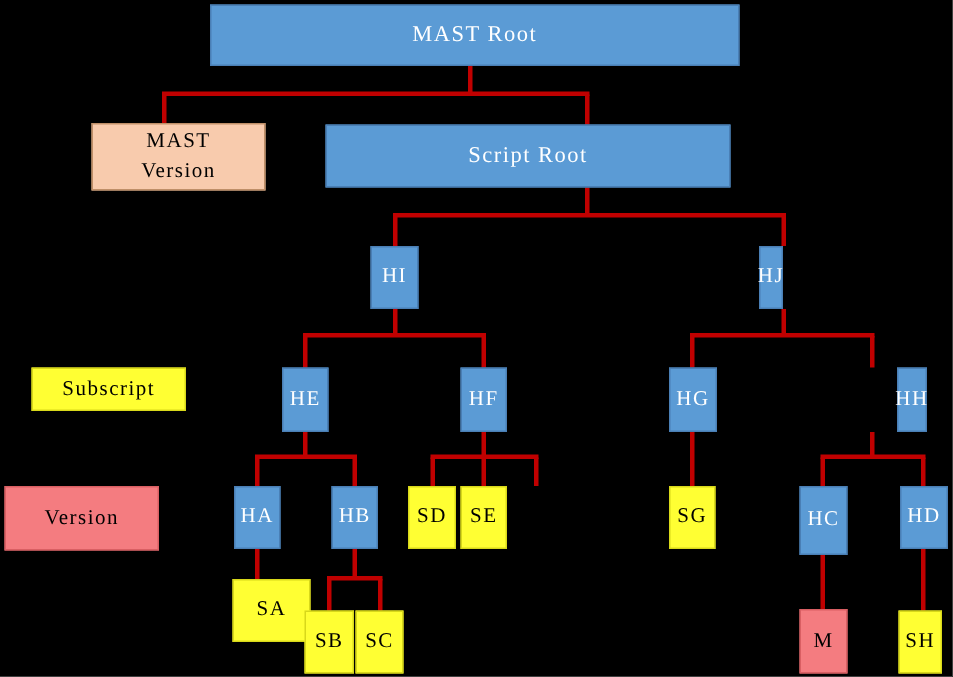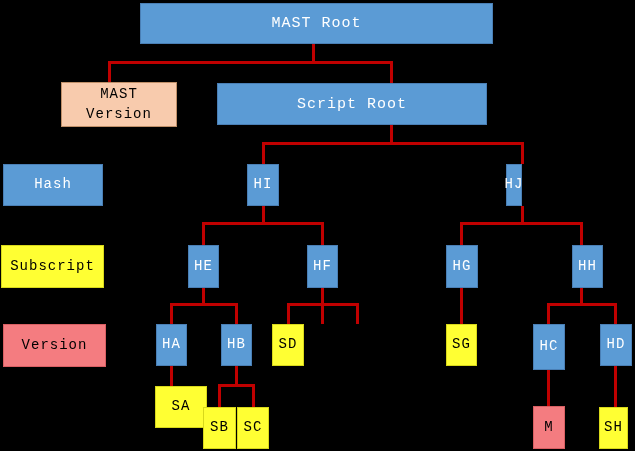--- a/index.html
+++ b/index.html
@@ -15,20 +15,21 @@
     position: absolute;
     box-sizing: border-box;
     display: flex;
     align-items: center;
     justify-content: center;
     font-size: 14px;
     letter-spacing: 1px;
     white-space: pre-line;
     text-align: center;
     line-height: 1.4;
+    font-family: Liberation Serif, serif;
   }
   .node.big { font-size: 15px; }
   .blue {
     background: var(--hash-fill, #5B9BD5);
     border: 1px solid var(--hash-border, #4a7fb5);
     color: var(--text-on-blue, #fff);
   }
   .yellow {
     background: var(--subscript-fill, #FFFF33);
     border: 1px solid var(--subscript-border, #d8d81a);
@@ -100,35 +101,35 @@
 
   <div class="edge" style="left:547px;top:366px;width:3px;height:40px"></div>
 
   <div class="edge" style="left:614px;top:366px;width:3px;height:41px"></div>
 
   <div class="node blue big" style="left:140px;top:3px;width:353px;height:41px">MAST Root</div>
   <div class="node peach" style="left:61px;top:82px;width:116px;height:45px">MAST
 Version</div>
   <div class="node blue big" style="left:217px;top:83px;width:270px;height:42px">Script Root</div>
 
-  <div class="node blue" style="left:3px;top:164px;width:100px;height:42px">Hash</div>
-  <div class="node yellow" style="left:1px;top:245px;width:103px;height:43px">Subscript</div>
+  <div class="node yellow" style="left:21px;top:245px;width:103px;height:29px">Subscript</div>
   <div class="node rose" style="left:3px;top:324px;width:103px;height:43px">Version</div>
 
   <div class="node blue" style="left:247px;top:164px;width:32px;height:42px">HI</div>
   <div class="node blue" style="left:506px;top:164px;width:16px;height:42px">HJ</div>
 
   <div class="node blue" style="left:188px;top:245px;width:31px;height:43px">HE</div>
   <div class="node blue" style="left:307px;top:245px;width:31px;height:43px">HF</div>
   <div class="node blue" style="left:446px;top:245px;width:32px;height:43px">HG</div>
-  <div class="node blue" style="left:572px;top:245px;width:31px;height:43px">HH</div>
+  <div class="node blue" style="left:598px;top:245px;width:20px;height:43px">HH</div>
 
   <div class="node blue" style="left:221px;top:324px;width:31px;height:42px">HB</div>
   <div class="node blue" style="left:156px;top:324px;width:31px;height:42px">HA</div>
   <div class="node yellow" style="left:272px;top:324px;width:32px;height:42px">SD</div>
+  <div class="node yellow" style="left:307px;top:324px;width:31px;height:42px">SE</div>
   <div class="node yellow" style="left:446px;top:324px;width:31px;height:42px">SG</div>
   <div class="node blue" style="left:533px;top:324px;width:32px;height:46px">HC</div>
   <div class="node blue" style="left:600px;top:324px;width:32px;height:42px">HD</div>
 
   <div class="node yellow" style="left:155px;top:386px;width:52px;height:42px">SA</div>
   <div class="node yellow" style="left:203px;top:407px;width:33px;height:42px">SB</div>
   <div class="node yellow" style="left:237px;top:407px;width:32px;height:42px">SC</div>
   <div class="node rose" style="left:533px;top:406px;width:32px;height:43px">M</div>
   <div class="node yellow" style="left:599px;top:407px;width:29px;height:42px">SH</div>
 

